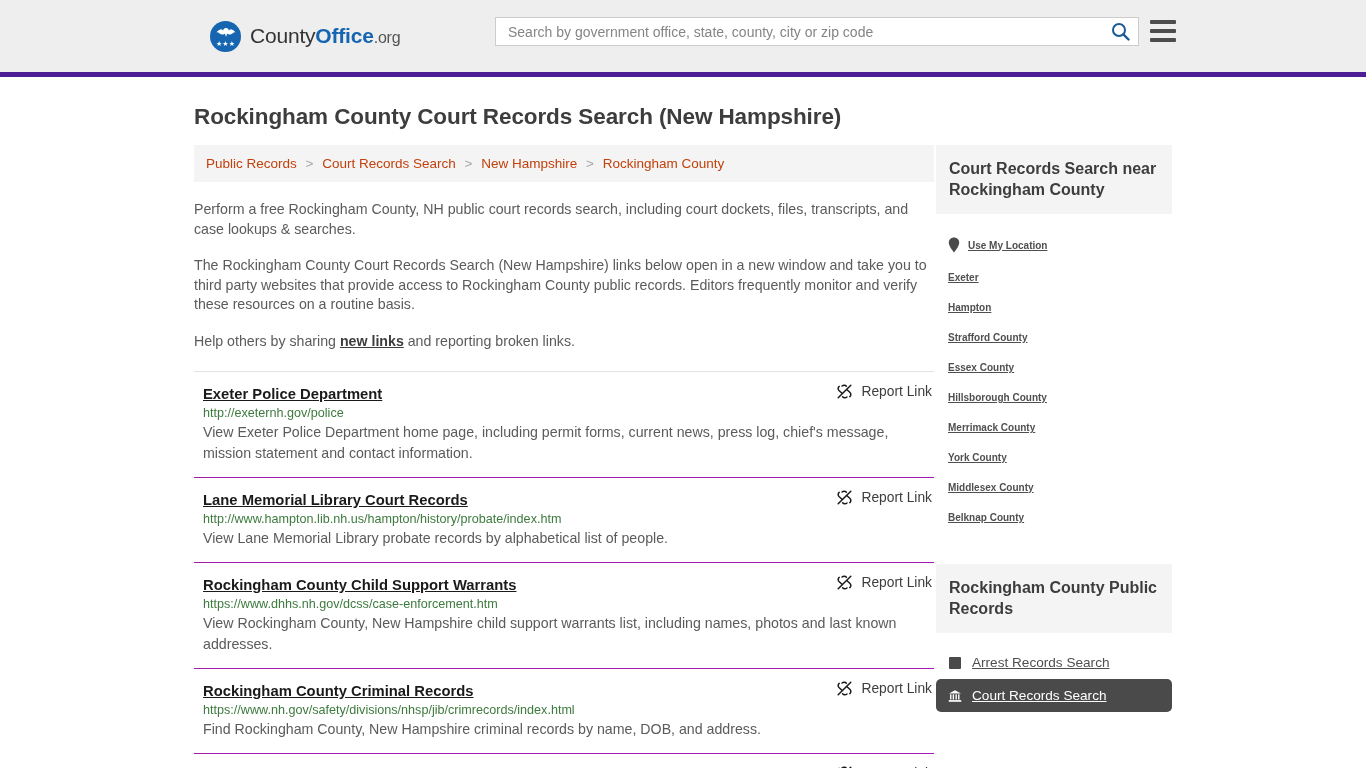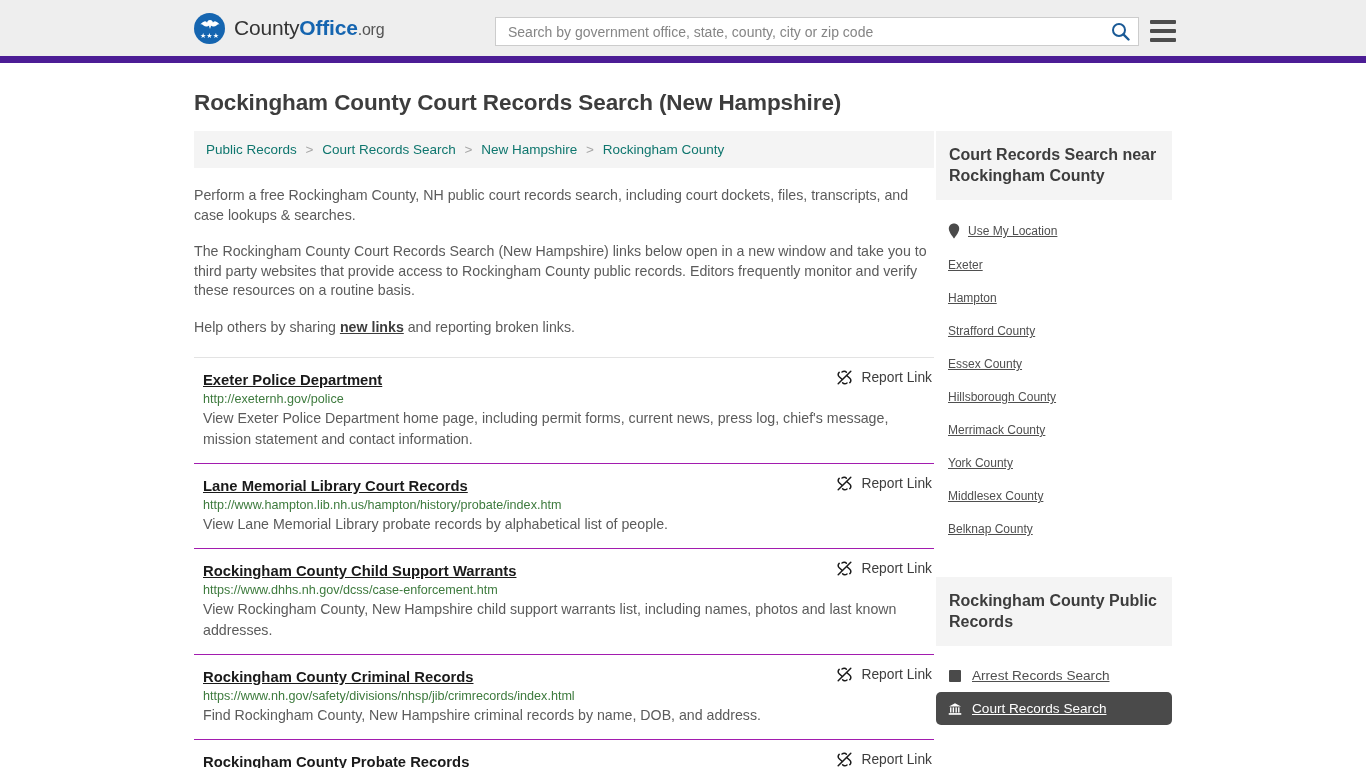--- a/index.html
+++ b/index.html
@@ -10,26 +10,27 @@
     width: 1366px;
     height: 768px;
     overflow: hidden;
     background: #ffffff;
     font-family: "Liberation Sans", sans-serif;
     color: #4a4a4a;
   }
 
   
   .site-header {
-    height: 63px;
+    height: 77px;
     background: #eeeeee;
-    border-bottom: 7px solid #4c1d95;
+    border-bottom: 5px solid #4c1d95;
     display: flex;
     align-items: center;
     position: relative;
+    padding-left: 16px;
   }
   .brand {
     display: flex;
     align-items: center;
     margin-left: 194px;
     text-decoration: none;
   }
   .brand-mark {
     width: 31px;
     height: 31px;
@@ -150,21 +151,21 @@
 
   
   .breadcrumb {
     background: #f4f4f4;
     padding: 11px 12px;
     font-size: 13.5px;
     color: #6f6f6f;
     white-space: nowrap;
   }
   .breadcrumb a {
-    color: #0f766e;
+    color: #c2410c;
     text-decoration: none;
   }
   .breadcrumb .sep { color: #a6a6a6; margin: 0 5px; }
 
   .intro p {
     font-size: 14.2px;
     line-height: 19.6px;
     color: #5b5b5b;
     margin: 17px 0 0 0;
   }
@@ -224,21 +225,22 @@
     background: #f4f4f4;
     padding: 13px 13px 14px 13px;
     font-size: 16px;
     font-weight: bold;
     color: #3d3d3d;
     line-height: 21px;
   }
   .side-list { margin: 0; padding: 0; list-style: none; }
   .side-list li {
     padding: 10px 12px 9px 12px;
-    font-size: 12px;
+    font-size: 10px;
+    font-weight: bold;
   }
   .side-list li a {
     color: #4f4f4f;
     text-decoration: underline;
   }
   .side-list li.with-icon {
     display: flex;
     align-items: center;
     gap: 8px;
   }

